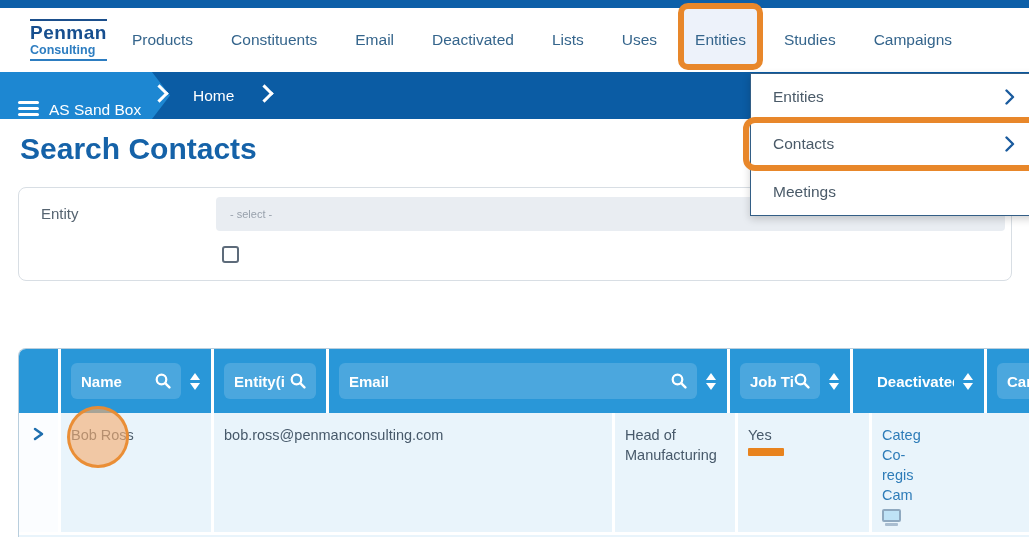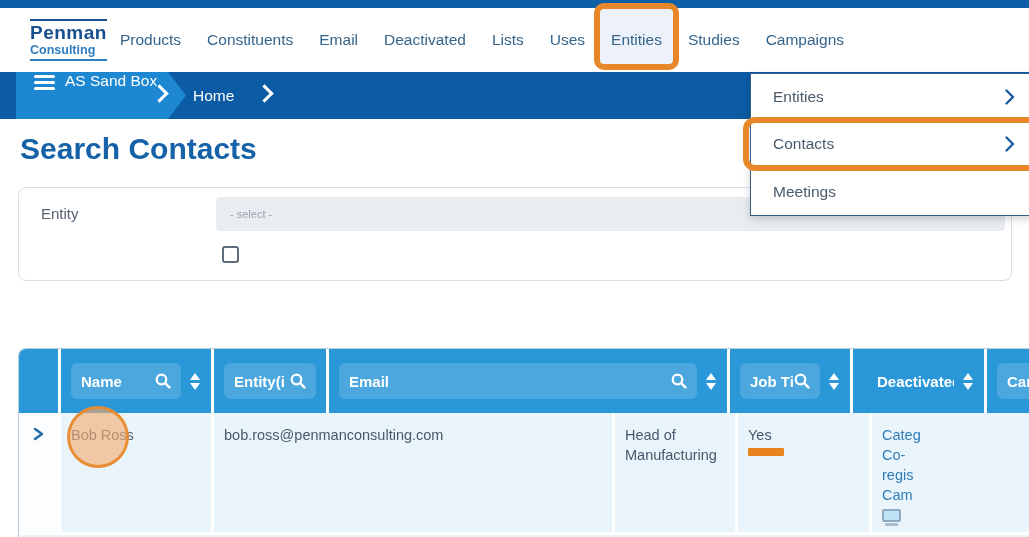--- a/index.html
+++ b/index.html
@@ -5,35 +5,35 @@
   * { margin:0; padding:0; box-sizing:border-box; }
   body { background:#fff; font-family:"Liberation Sans", sans-serif; }
   #app { position:relative; width:1029px; height:537px; background:#fff; overflow:hidden; }
 
   
   .topstrip { position:absolute; left:0; top:0; width:100%; height:8px; background:#0d5fa8; }
 
   
   .navbar { position:absolute; left:0; top:8px; width:100%; height:64px; background:#fff;
             display:flex; align-items:center; padding-left:30px; }
-  .logo { cursor:pointer; }
+  .logo { margin-right:12px; cursor:pointer; }
   .logo-top { font-size:19px; font-weight:bold; color:#174f8f; border-top:2px solid #1b4f8c; letter-spacing:.5px; line-height:1.15; padding-top:1px;}
   .logo-bottom { font-size:12.5px; font-weight:bold; color:#2d7dc1; border-bottom:2px solid #2d7dc1; padding-bottom:1px; line-height:1.2;}
-  .nav { display:flex; align-items:center; height:100%; }
+  .nav { display:flex; align-items:center; height:100%;gap:12px; }
   .nav-item { position:relative; display:flex; align-items:center; height:100%; padding:0 13px;
               font-size:15.5px; color:#35658c; cursor:pointer; white-space:nowrap; }
   .nav-item > span { position:relative; z-index:2; }
   .annot-box-entities { position:absolute; left:-4px; right:-4px; top:-5px; bottom:2px;
               background:#edf2fa; border:6px solid #e8872a; border-radius:10px; z-index:1; }
 
   
   .crumbbar { position:absolute; left:0; top:72px; width:100%; height:47px; background:#0b5ca4; }
-  .crumb-light { position:absolute; left:16px; top:0; width:170px; height:47px; background:#1d87d2;
+  .crumb-light { position:absolute; left:0; top:0; width:170px; height:47px; background:#1d87d2;
                  clip-path:polygon(0 0,152px 0,170px 50%,152px 100%,0 100%);
-                 display:flex; align-items:flex-start; cursor:pointer; }
+                 display:flex; align-items:flex-end; cursor:pointer; }
   .burger { margin-left:18px; width:21px; cursor:pointer; }
   .burger div { height:3px; background:#fff; border-radius:2px; margin:3px 0; }
   .crumb-light .crumb-text { color:#fff; font-size:15.5px; margin-left:10px; }
   .sep { position:absolute; top:15px; width:13px; height:13px;
          border-top:3px solid #fff; border-right:3px solid #fff; transform:rotate(45deg); }
   .sep1 { left:153px; } .sep2 { left:258px; }
   .crumb-link { position:absolute; top:0; height:47px; display:flex; align-items:center;
                 color:#fff; font-size:15.5px; cursor:pointer; }
   .crumb-home { left:193px; } .crumb-contact { left:288px;margin-top:36px; }
 

